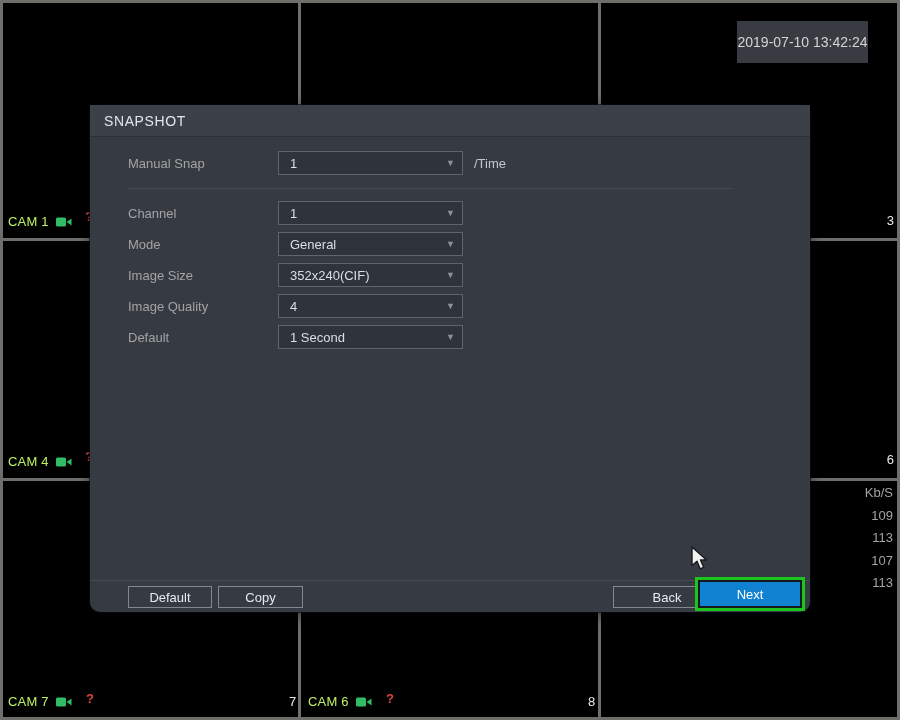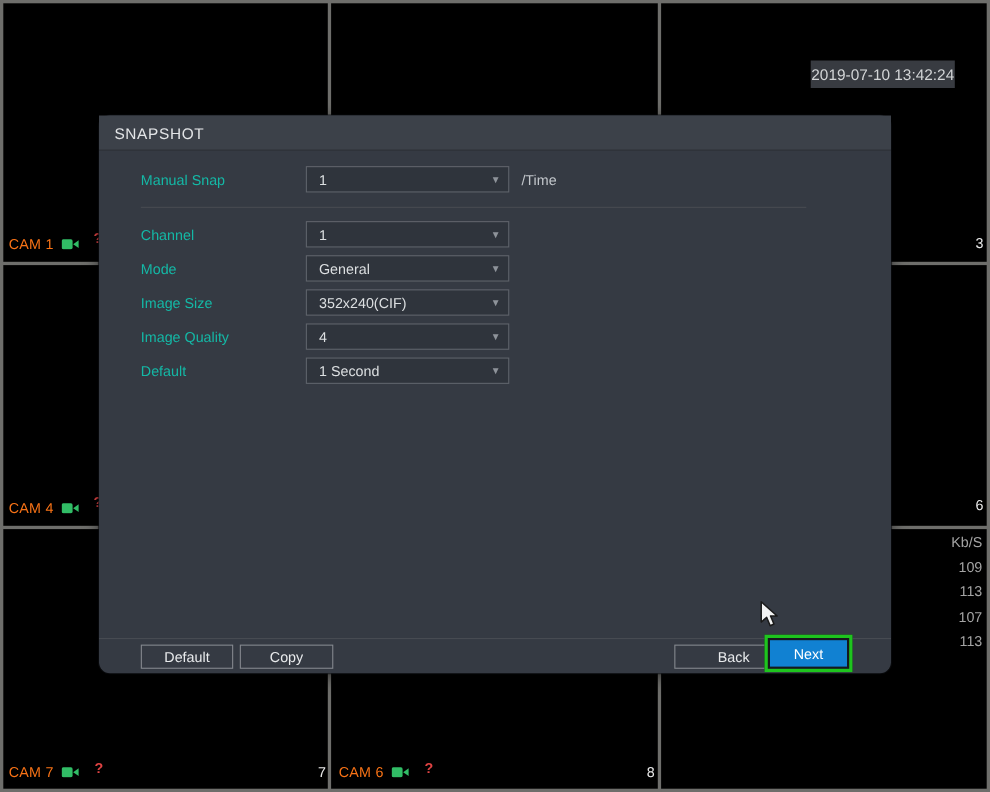--- a/index.html
+++ b/index.html
@@ -7,49 +7,49 @@
     position:relative;width:900px;height:720px;overflow:hidden;
     background:#000;font-family:"Liberation Sans","DejaVu Sans",sans-serif;
     -webkit-font-smoothing:antialiased;
   }
   
   .gline{position:absolute;background:#6e6e6b;z-index:2;}
   .gline.v{width:3px;height:720px;top:0;}
   .gline.h{height:3px;width:900px;left:0;}
   
   .cam-label{position:absolute;z-index:3;display:flex;align-items:center;gap:7px;
-    color:#f97316;font-size:13px;letter-spacing:0.2px;}
+    color:#bef264;font-size:13px;letter-spacing:0.2px;}
   .cam-icon{display:inline-block;width:16px;height:10px;}
   .qmark{position:absolute;z-index:3;color:#e04343;font-size:13px;font-weight:bold;}
   .ch-num{position:absolute;z-index:3;color:#e9e9e9;font-size:13px;}
-  .timestamp{position:absolute;z-index:3;left:737px;top:21px;width:131px;height:25px;
-    background:#383b41;color:#d2d4d6;font-size:14px;display:flex;align-items:center;justify-content:center;margin-top:34px;}
+  .timestamp{position:absolute;z-index:3;left:737px;top:21px;width:131px;height:42px;
+    background:#383b41;color:#d2d4d6;font-size:14px;display:flex;align-items:center;justify-content:center;}
   .bitrate{position:absolute;z-index:3;right:7px;top:482px;text-align:right;
     color:#a3a3a3;font-size:13px;line-height:22.5px;}
   .bitrate span{display:block;}
   
   .dialog{position:absolute;z-index:10;left:90px;top:105px;width:720px;height:507px;
     background:#353a43;box-shadow:0 0 0 1px rgba(10,12,16,0.65),0 3px 14px rgba(0,0,0,0.55);border-radius:10px;}
   .dialog-title{position:absolute;left:0;top:0;width:100%;height:32px;background:#3c4149;
     border-bottom:1px solid #2b2f36;color:#e3e5e7;font-size:14px;letter-spacing:0.6px;
     line-height:32px;padding-left:14px;box-sizing:border-box;}
   .frow{position:absolute;left:38px;height:24px;display:flex;align-items:center;}
-  .flabel{width:150px;color:#14b8a6;font-size:13px;}
+  .flabel{width:150px;color:#a3a3a3;font-size:13px;}
   .select{position:relative;width:185px;height:24px;box-sizing:border-box;
     background:#2f343c;border:1px solid #60646c;display:flex;align-items:center;
     padding:0 22px 0 11px;cursor:default;}
   .sval{color:#dcdfe1;font-size:13px;white-space:nowrap;}
   .arrow{position:absolute;right:7px;top:50%;transform:translateY(-50%);
     color:#8e939a;font-size:9px;}
   .suffix{margin-left:11px;color:#c3c7cc;font-size:13px;}
   .sep{position:absolute;height:1px;background:#474b52;}
   .btn{position:absolute;height:22px;box-sizing:border-box;border:1px solid #84888e;
     background:transparent;color:#e8eaec;font-size:13px;display:flex;align-items:center;
     justify-content:center;cursor:default;}
-  .next-frame{position:absolute;left:605px;top:472px;width:80px;height:34px;
+  .next-frame{position:absolute;left:605px;top:472px;width:110px;height:34px;
     box-sizing:border-box;border:3px solid #1ec41e;background:#15181d;padding:2px;}
   .next-btn{width:100%;height:100%;background:#1181d2;color:#fff;font-size:13px;
     display:flex;align-items:center;justify-content:center;}
   .cursor{position:absolute;z-index:20;left:691px;top:546px;}
 </style>
 </head>
 <body>
 
 <div class="screen">
 

